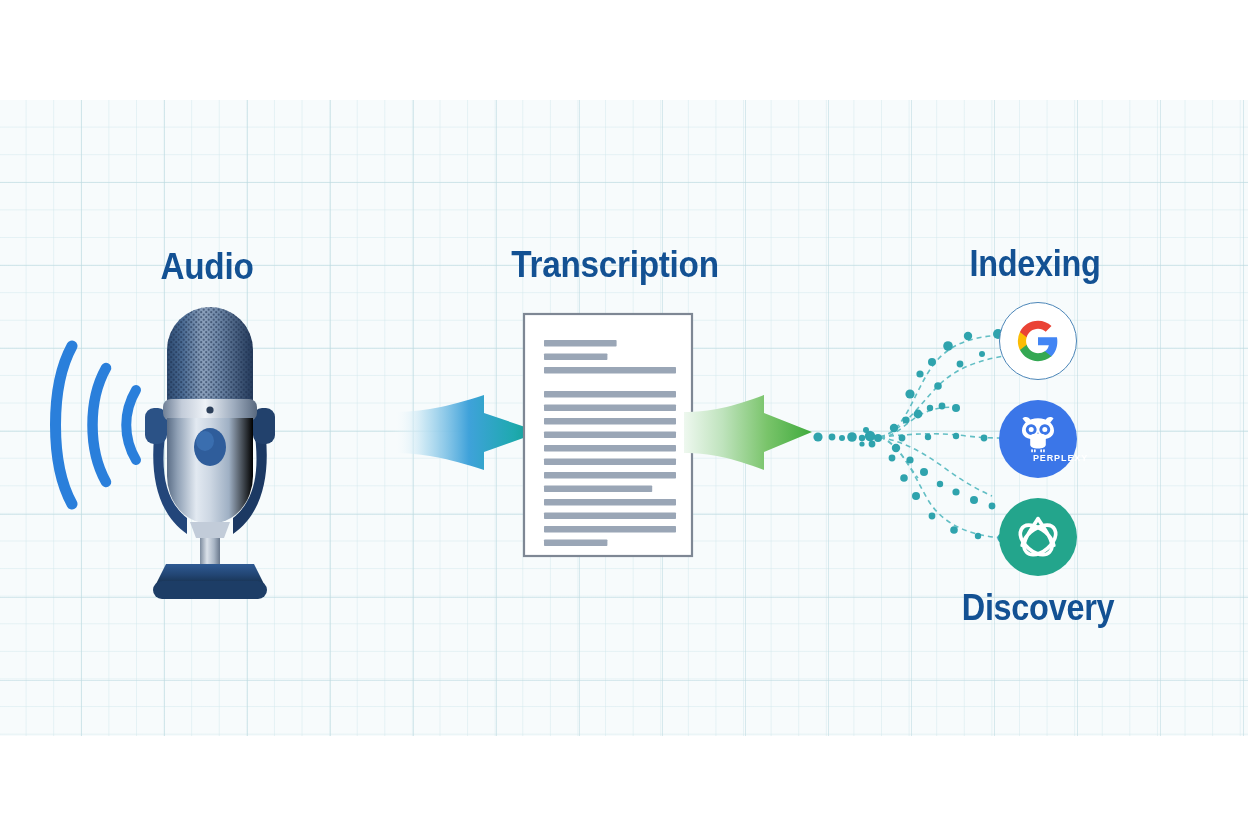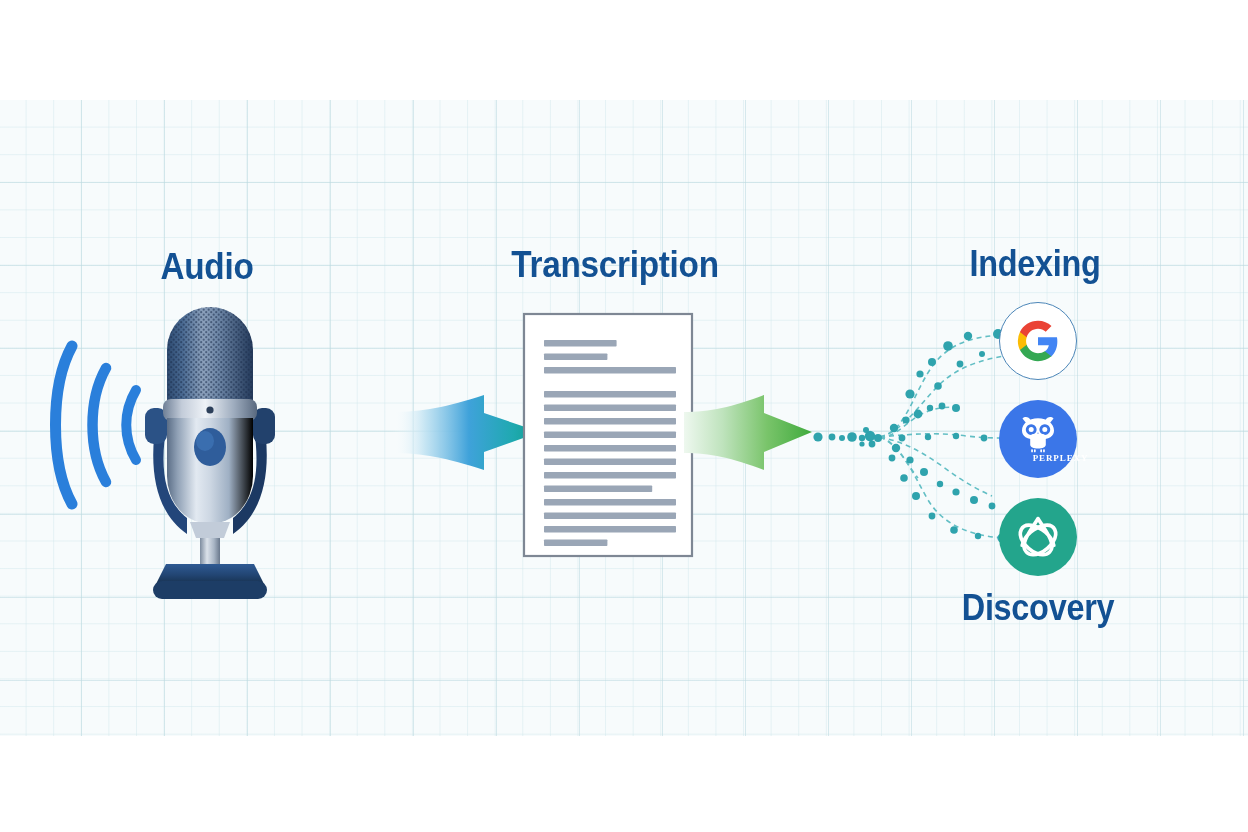--- a/index.html
+++ b/index.html
@@ -102,21 +102,21 @@
     align-items: center;
     justify-content: center;
     gap: 1px;
   }
   .perplexy-text {
     color: #ffffff;
     font-size: 9px;
     font-weight: 700;
     letter-spacing: 0.9px;
     line-height: 9px;
-    font-family: Liberation Serif, serif;
+    font-family: Liberation Sans, sans-serif;
     margin-left: 45px;
   }
 </style>
 </head>
 <body>
 
 <div id="stage">
 
   <div id="grid-band"></div>
 

